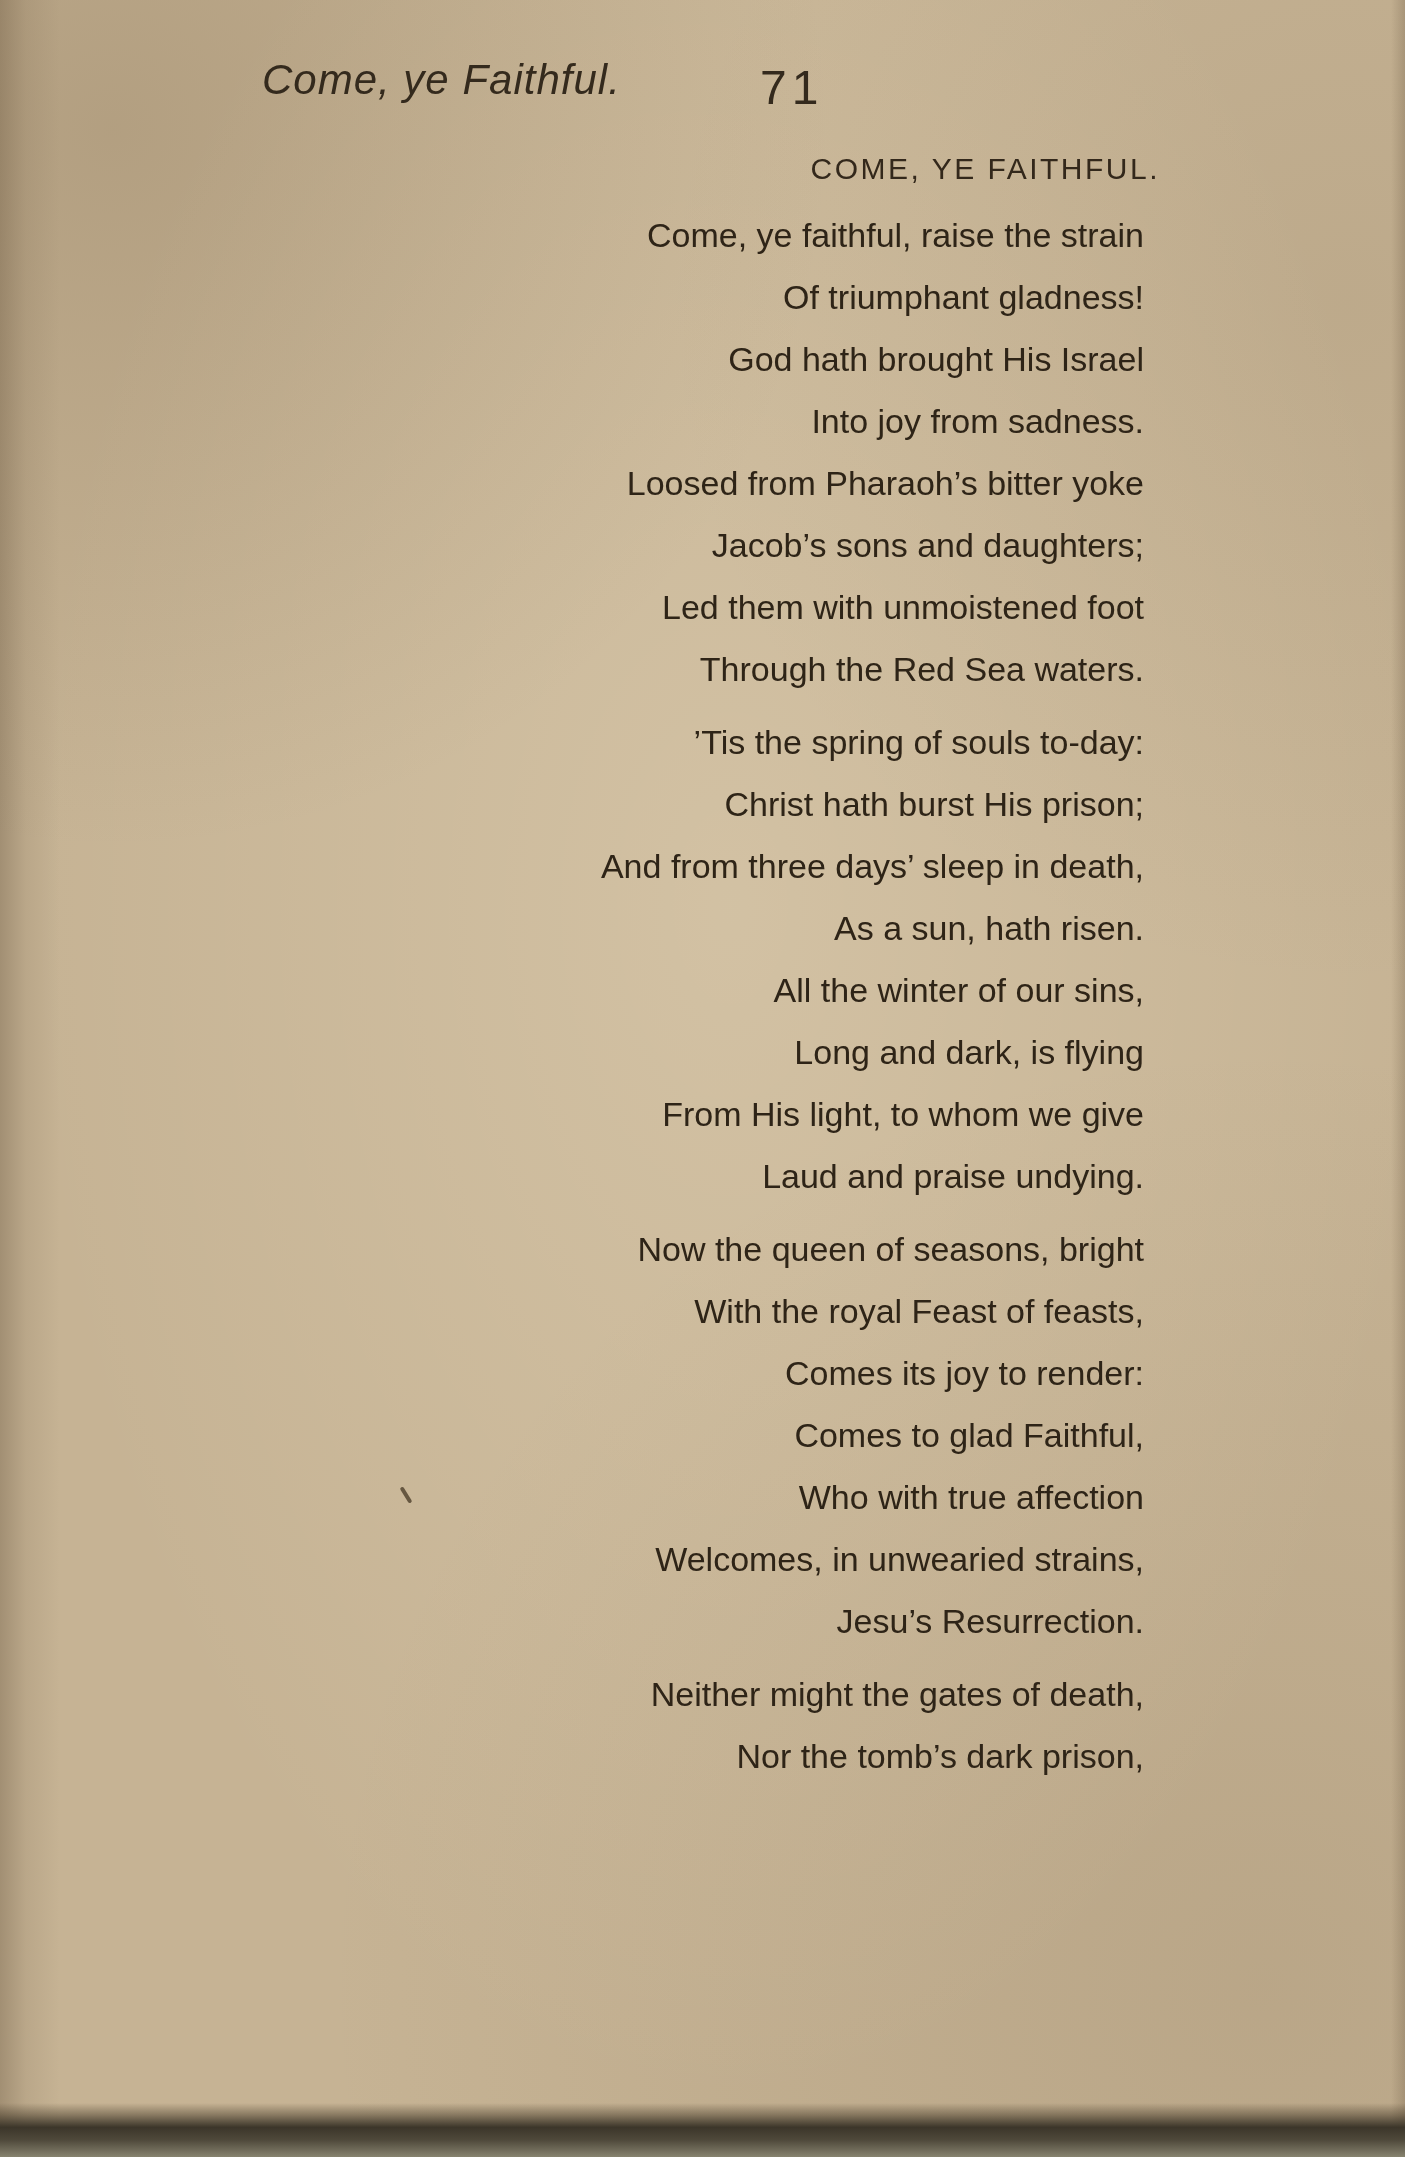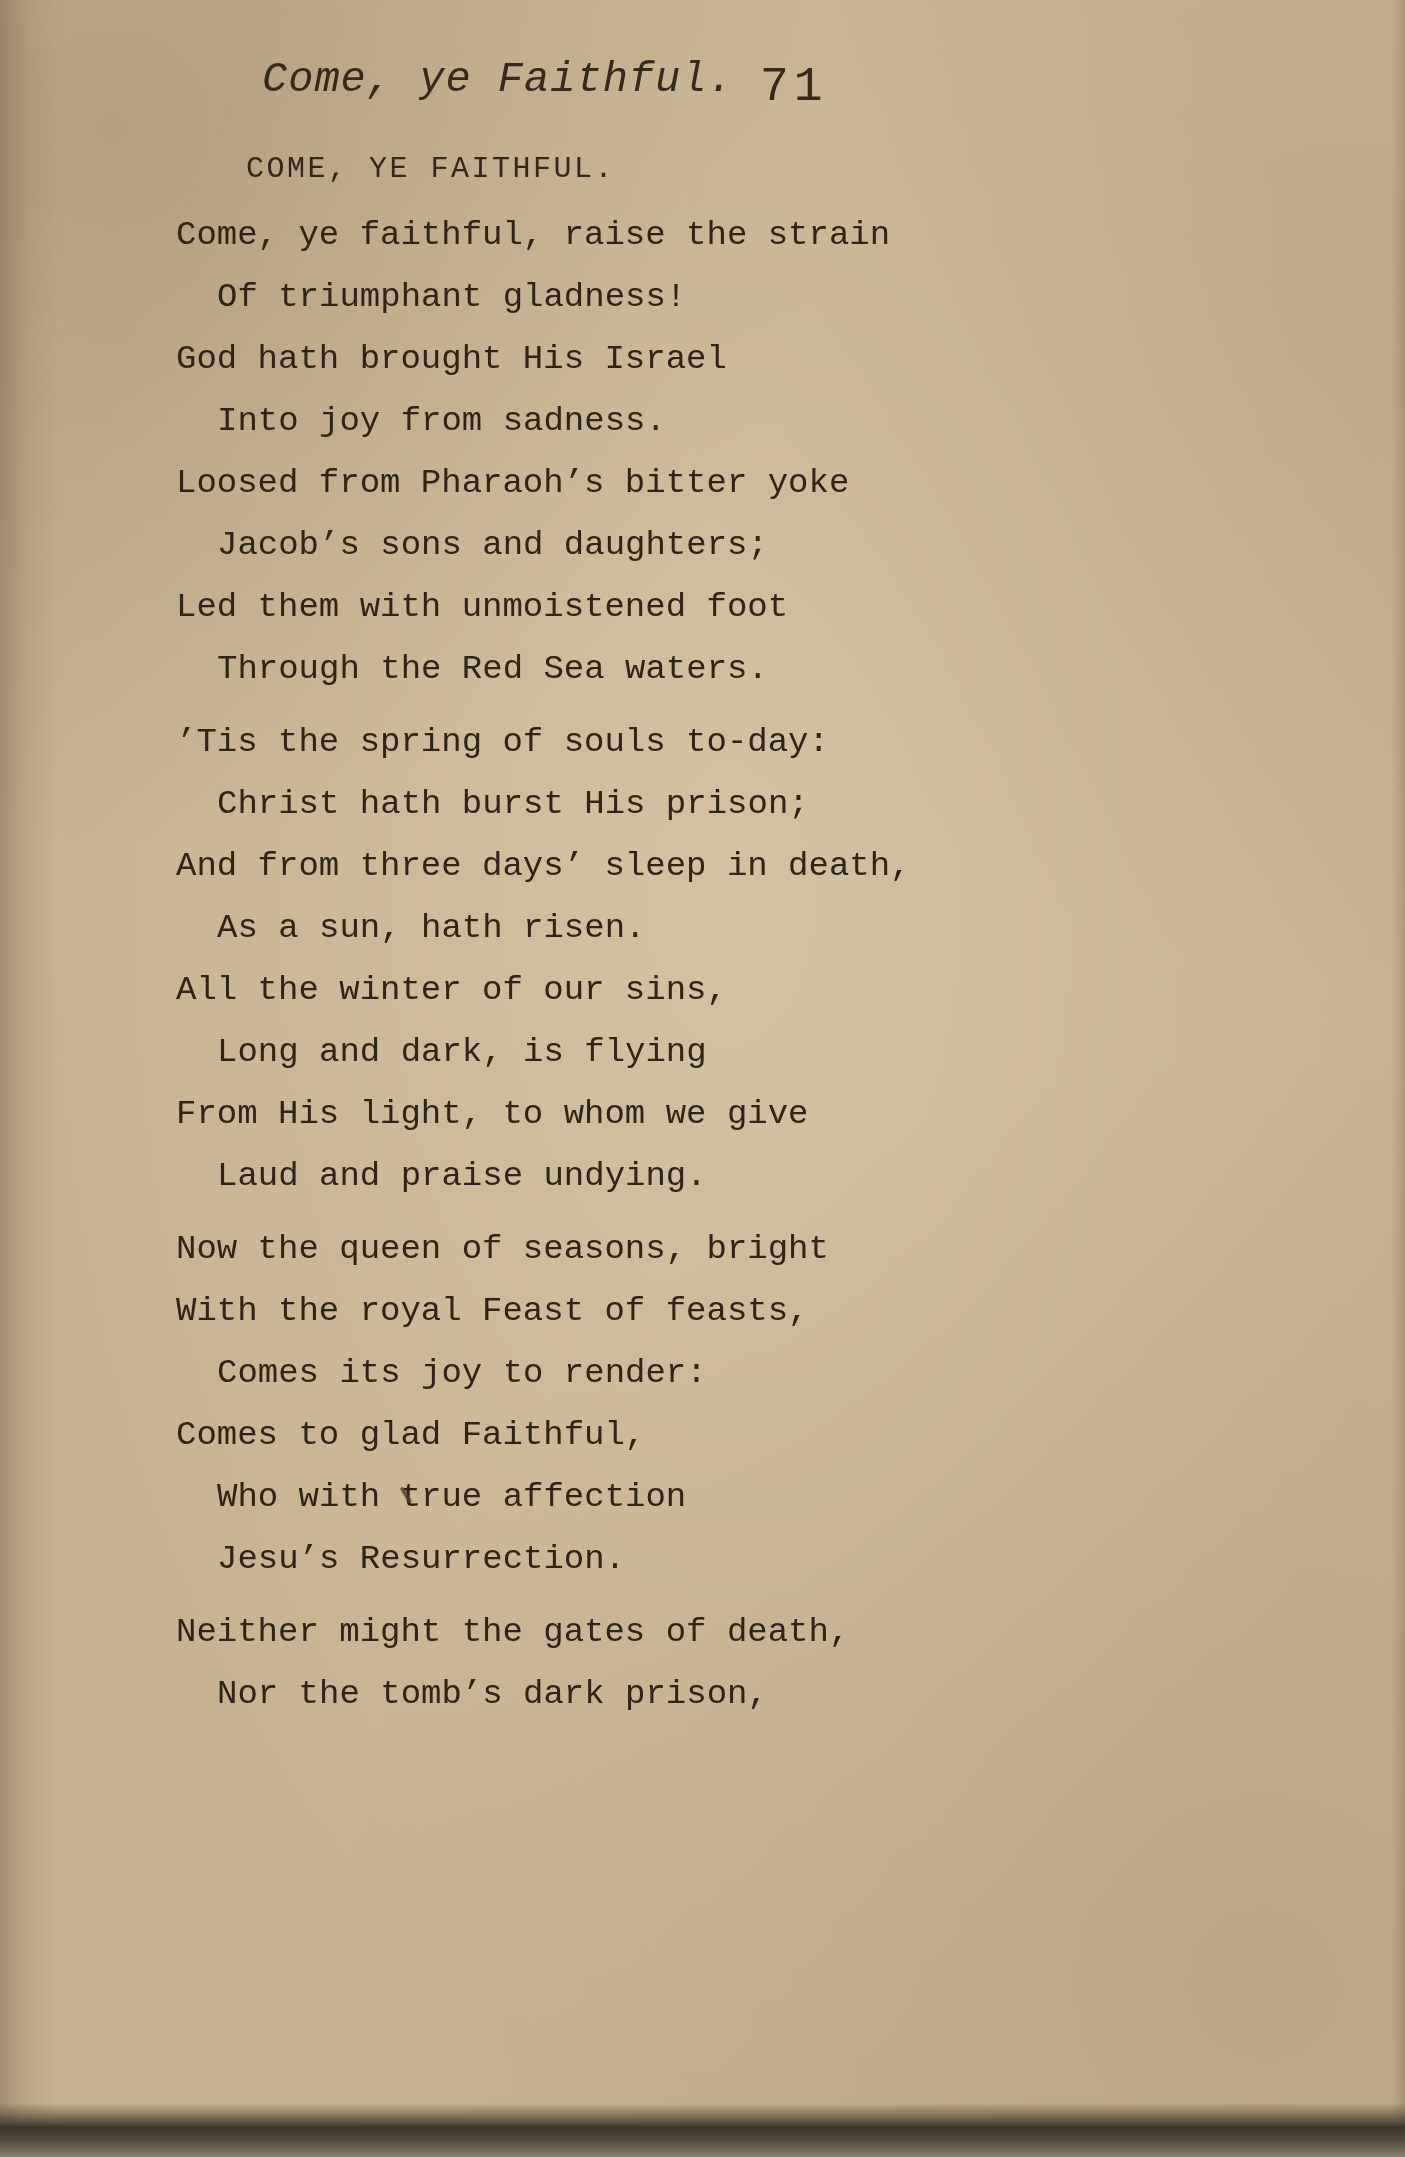--- a/index.html
+++ b/index.html
@@ -13,22 +13,23 @@
     width: 1405px;
     height: 2157px;
     background-color: #c6b394;
     background-image:
       radial-gradient(ellipse at 52% 42%, rgba(255,244,218,0.22), rgba(255,244,218,0) 68%),
       radial-gradient(circle at 8% 6%, rgba(110,88,60,0.22), rgba(110,88,60,0) 30%),
       radial-gradient(circle at 96% 14%, rgba(110,88,60,0.10), rgba(110,88,60,0) 30%),
       radial-gradient(circle at 90% 92%, rgba(110,88,60,0.14), rgba(110,88,60,0) 40%),
       linear-gradient(90deg, rgba(78,60,40,0.30) 0px, rgba(78,60,40,0.10) 26px, rgba(78,60,40,0) 60px);
     overflow: hidden;
-    font-family: Liberation Mono, monospace;
+    font-family: Liberation Sans, sans-serif;
     color: #2f2519;
+    text-align: right;
   }
 
   .running-title {
     position: absolute;
     left: 262px;
     top: 56px;
     font-style: italic;
     font-size: 42px;
     letter-spacing: 1px;
     color: #342a1d;
@@ -143,20 +144,21 @@
           <p class="line indent">Long and dark, is flying</p>
           <p class="line">From His light, to whom we give</p>
           <p class="line indent">Laud and praise undying.</p>
         </div>
         <div class="stanza">
           <p class="line">Now the queen of seasons, bright</p>
           <p class="line">With the royal Feast of feasts,</p>
           <p class="line indent">Comes its joy to render:</p>
           <p class="line">Comes to glad Faithful,</p>
           <p class="line indent">Who with true affection</p>
+          <p class="line">Welcomes, in unwearied strains,</p>
           <p class="line indent">Jesu’s Resurrection.</p>
         </div>
         <div class="stanza">
           <p class="line">Neither might the gates of death,</p>
           <p class="line indent">Nor the tomb’s dark prison,</p>
         </div>
       </div>
   </main>
 
   <div class="pen-mark"></div>

